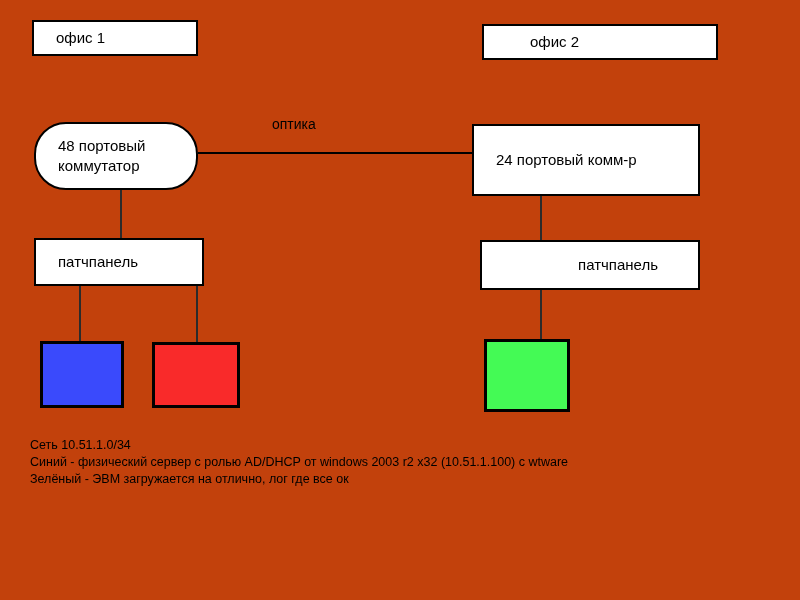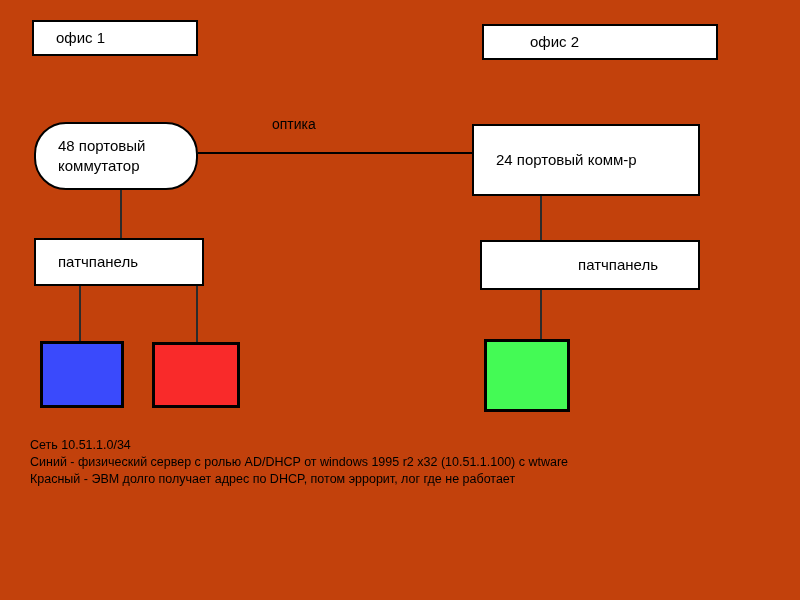--- a/index.html
+++ b/index.html
@@ -138,17 +138,17 @@
   <div class="line line-v line-thin" id="link-pp-blue"></div>
   <div class="line line-v line-thin" id="link-pp-red"></div>
   <div class="line line-v line-thin" id="link-pp-green"></div>
 
   <div class="endpoint" id="endpoint-blue" style="background-color: rgb(58, 74, 252);"></div>
   <div class="endpoint" id="endpoint-red" style="background-color: rgb(249, 42, 42);"></div>
   <div class="endpoint" id="endpoint-green" style="background-color: rgb(68, 250, 85);"></div>
 
   <div id="legend">
     <div class="legend-line">Сеть 10.51.1.0/34</div>
-    <div class="legend-line">Синий - физический сервер с ролью AD/DHCP от windows 1995 r2 x32 (10.51.1.100) с wtware</div>
-    <div class="legend-line">Красный - ЭВМ долго получает адрес по DHCP, потом эррорит, лог где не работает</div>
+    <div class="legend-line">Синий - физический сервер с ролью AD/DHCP от windows 2003 r2 x32 (10.51.1.100) с wtware</div>
+    <div class="legend-line">Зелёный - ЭВМ загружается на отлично, лог где все ок</div>
   </div>
 
 </div>
 
 </body></html>

